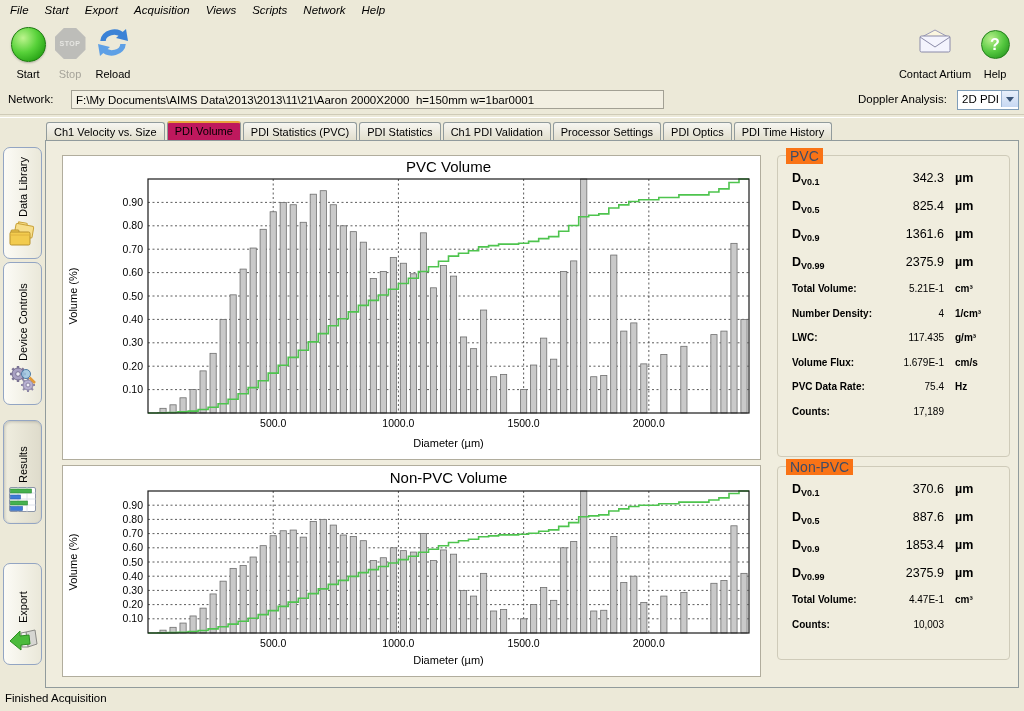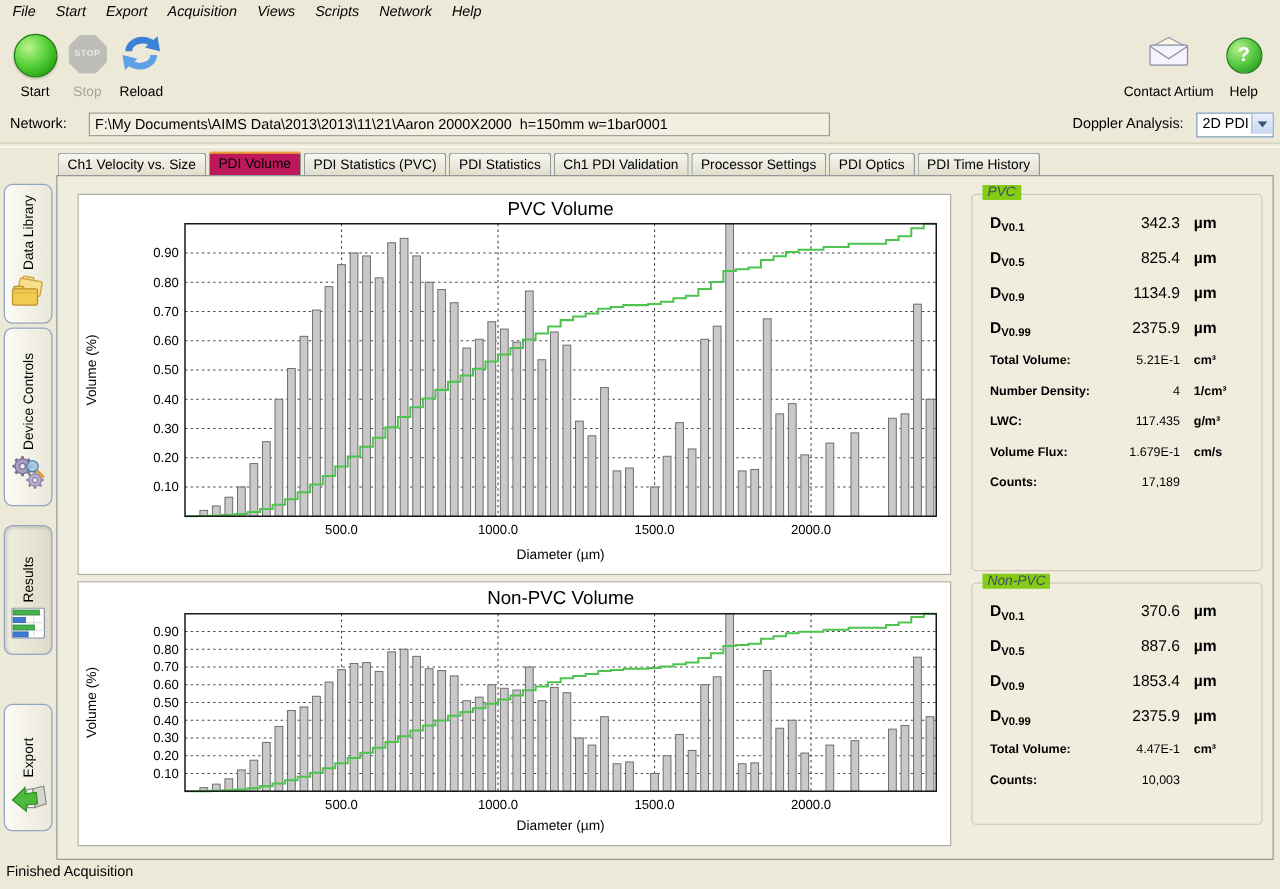--- a/index.html
+++ b/index.html
@@ -58,22 +58,22 @@
     border:1px solid #919B9C;border-bottom:none;border-radius:3px 3px 0 0;
     background:linear-gradient(#F7F6F1,#E0DDCB);position:relative;top:1px;cursor:default;}
   .tab.active{background:#be185d;border-top:2px solid #E8A33D;padding-top:2px;top:0;z-index:3;}
   .panel{position:absolute;left:0;top:19px;width:972px;height:546px;
     border:1px solid #919B9C;background:#F0EDDE;}
   .chartpanel{position:absolute;left:16px;background:#fff;border:1px solid #B1AD9D;}
   .chartpanel svg{display:block;}
   svg text{font-family:"Liberation Sans",sans-serif;}
   
   .group{position:absolute;left:731px;width:231px;border:1px solid #CFCBB9;border-radius:4px;}
-  .group-legend{position:absolute;top:-8px;left:8px;background:#84cc16;padding:0 4px;
-    font-size:11px;color:#3F4C66;font-style:italic;}
+  .group-legend{position:absolute;top:-8px;left:8px;background:#f97316;padding:0 4px;
+    font-size:14px;color:#3F4C66;}
   .group-body{padding:15px 12px 0 14px;}
   .d-row{display:flex;align-items:baseline;height:28px;font-size:12.5px;}
   .d-base{font-weight:bold;}
   .d-sub{font-weight:bold;font-size:9px;position:relative;top:3px;}
   .d-label{width:72px;}
   .stat-row{display:flex;align-items:baseline;height:24.5px;font-size:10px;}
   .stat-label{flex:1;font-weight:bold;}
   .stat-value{width:62px;text-align:right;}
   .stat-unit{width:42px;font-weight:bold;padding-left:11px;}
   
@@ -406,21 +406,21 @@
           </div>
           <div class="d-row">
             <span class="d-label"><span class="d-base">D</span><span class="d-sub">V0.5</span></span>
             <span style="flex: 1 1 0%;"></span>
             <span class="stat-value">825.4</span>
             <span class="stat-unit">µm</span>
           </div>
           <div class="d-row">
             <span class="d-label"><span class="d-base">D</span><span class="d-sub">V0.9</span></span>
             <span style="flex: 1 1 0%;"></span>
-            <span class="stat-value">1134.9</span>
+            <span class="stat-value">1361.6</span>
             <span class="stat-unit">µm</span>
           </div>
           <div class="d-row">
             <span class="d-label"><span class="d-base">D</span><span class="d-sub">V0.99</span></span>
             <span style="flex: 1 1 0%;"></span>
             <span class="stat-value">2375.9</span>
             <span class="stat-unit">µm</span>
           </div>
           <div class="stat-row">
             <span class="stat-label">Total Volume:</span>
@@ -434,20 +434,25 @@
           </div>
           <div class="stat-row">
             <span class="stat-label">LWC:</span>
             <span class="stat-value">117.435</span>
             <span class="stat-unit">g/m³</span>
           </div>
           <div class="stat-row">
             <span class="stat-label">Volume Flux:</span>
             <span class="stat-value">1.679E-1</span>
             <span class="stat-unit">cm/s</span>
+          </div>
+          <div class="stat-row">
+            <span class="stat-label">PVC Data Rate:</span>
+            <span class="stat-value">75.4</span>
+            <span class="stat-unit">Hz</span>
           </div>
           <div class="stat-row">
             <span class="stat-label">Counts:</span>
             <span class="stat-value">17,189</span>
             <span class="stat-unit"></span>
           </div>
         </div>
     </div>
     <div class="group" style="top:325px;height:192px;">
       <span class="group-legend">Non-PVC</span>

